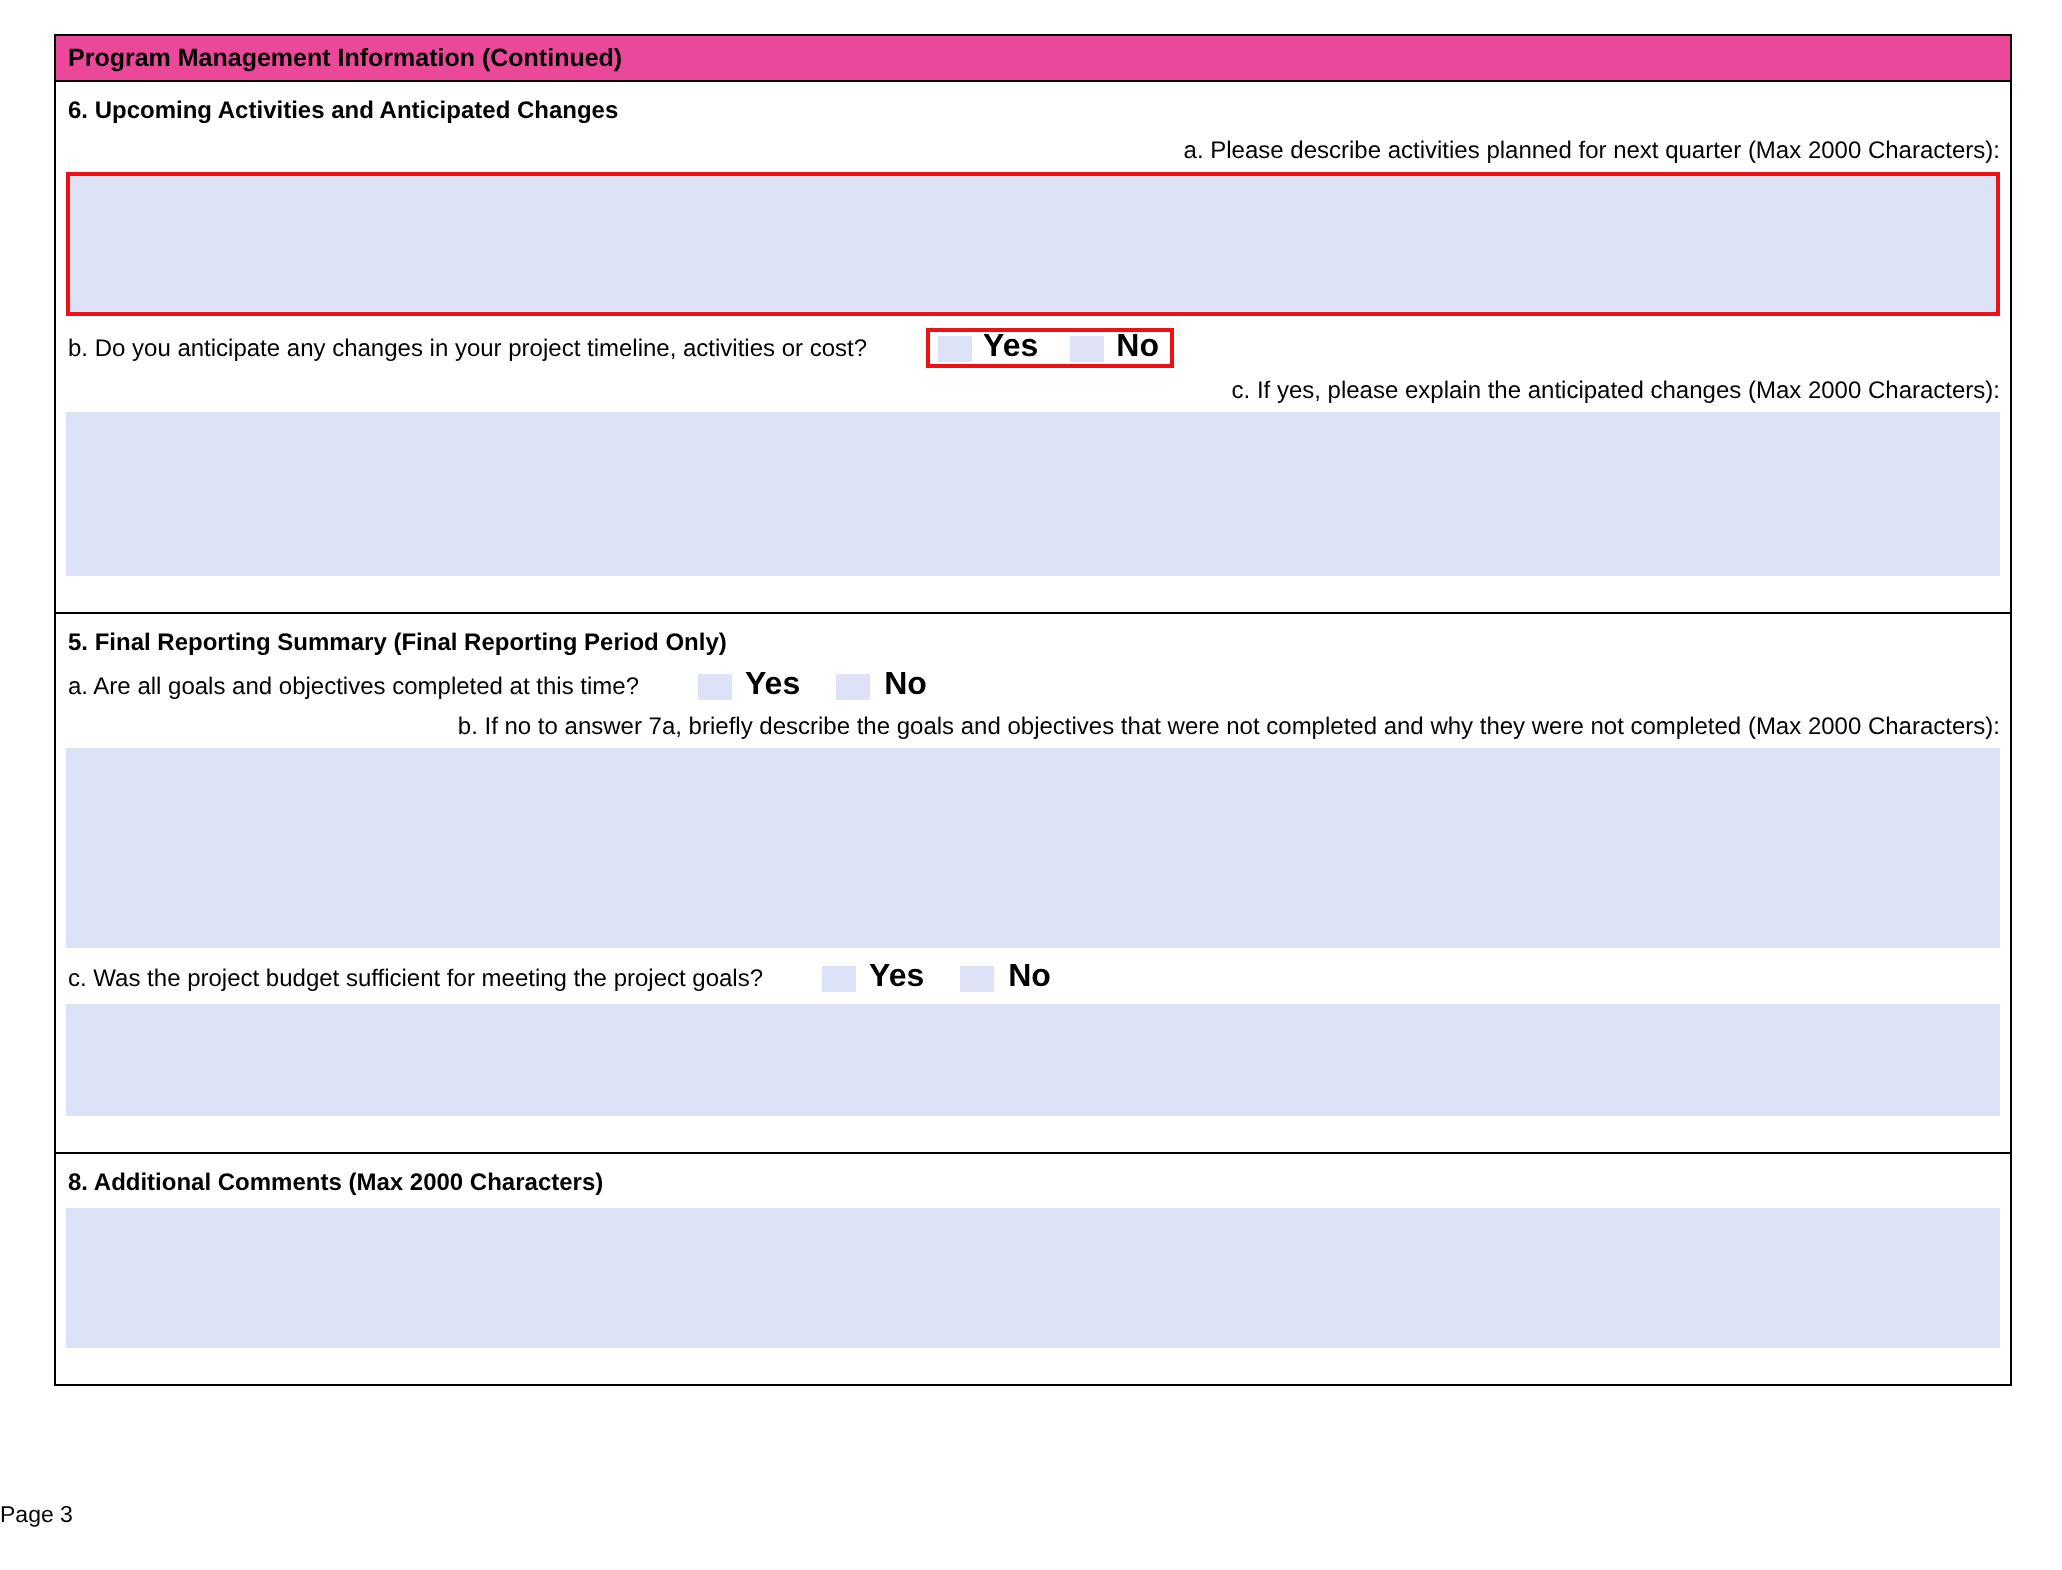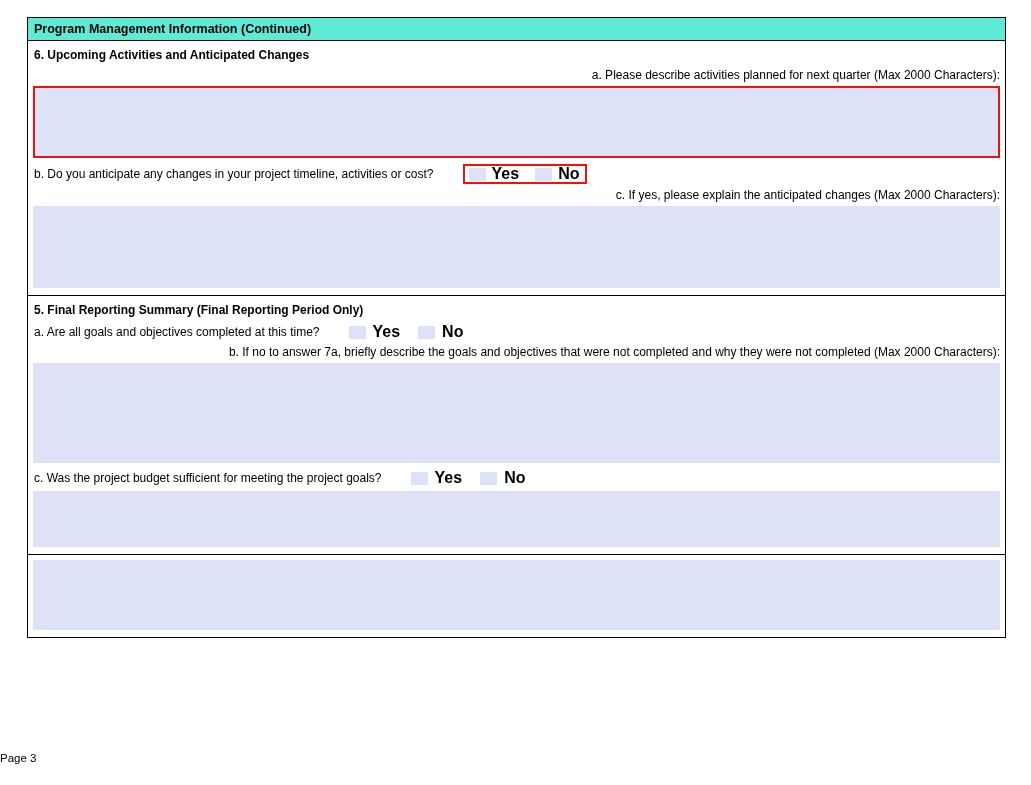--- a/index.html
+++ b/index.html
@@ -21,30 +21,30 @@
     left: 27px;
     top: 17px;
     width: 977px;
   }
   .form-table {
     border: 1px solid #000000;
     border-collapse: collapse;
     width: 100%;
   }
   .section-header {
-    background: #5eead4;
+    background: #ec4899;
     border-bottom: 1px solid #000000;
     font-weight: bold;
     font-size: 12.5px;
     padding: 4px 6px 4px 6px;
     line-height: 14px;
   }
   .section-block {
     border-bottom: 1px solid #000000;
-    padding: 5px 5px 7px 5px;
+    padding: 5px 5px 18px 5px;
   }
   .section-block.last {
     border-bottom: none;
   }
   .sub-title {
     font-weight: bold;
     font-size: 12px;
     margin: 2px 0 6px 1px;
   }
   .q-label {
@@ -171,19 +171,20 @@
           <span class="cb-label">Yes</span>
           <span class="cb"></span>
           <span class="cb-label">No</span>
         </span>
       </div>
 
       <div class="field-box tall-7d"></div>
     </div>
 
     <div class="section-block last">
+      <div class="sub-title">8. Additional Comments (Max 2000 Characters)</div>
       <div class="field-box tall-8"></div>
     </div>
 
   </div>
 </div>
 
 <div class="page-footer">Page 3</div>
 
 </body></html>

